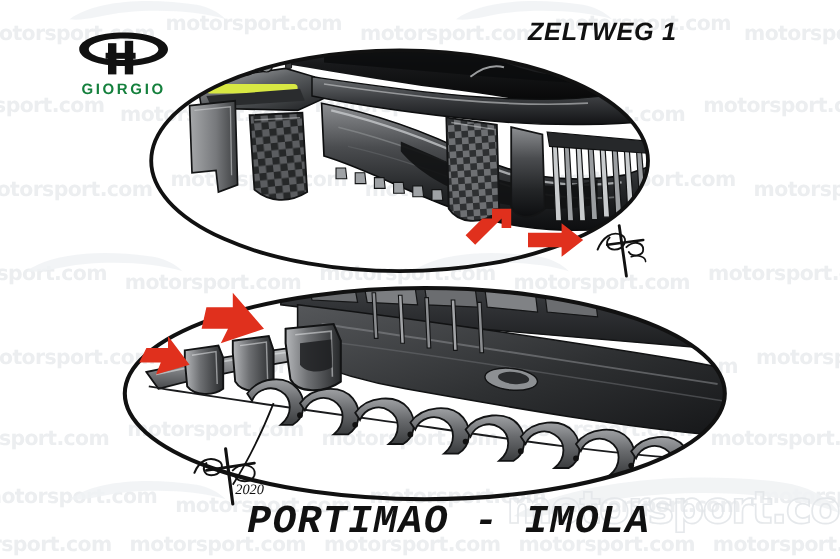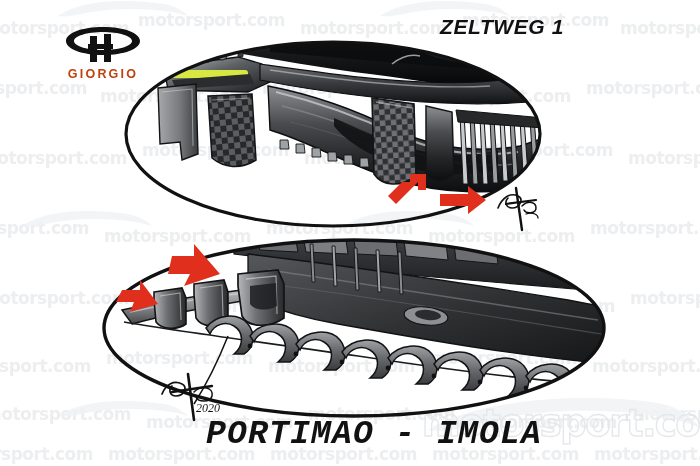--- a/index.html
+++ b/index.html
@@ -47,21 +47,21 @@
 
   
   #logo{position:absolute;left:48px;top:24px;z-index:10;width:110px;}
   #logo .mark{display:block;margin:0 auto;}
   #logo .namerow{
     display:flex;align-items:center;justify-content:center;
     gap:6px;margin-top:3px;
   }
   #logo .nm{
     font-family:"Liberation Sans", sans-serif;
-    font-weight:700;font-size:12.5px;color:#c2410c;
+    font-weight:700;font-size:12.5px;color:#15803d;
     letter-spacing:2.2px;line-height:14px;text-align:center;
   }
   #logo .flag{display:flex;width:26px;height:13px;border:0;}
   #logo .flag i{display:block;flex:1;height:100%;}
 
   
   #title-top{
     position:absolute;left:440px;top:15px;z-index:11;
     font-family:"Liberation Sans", sans-serif;
     font-weight:700;font-style:italic;font-size:21px;

